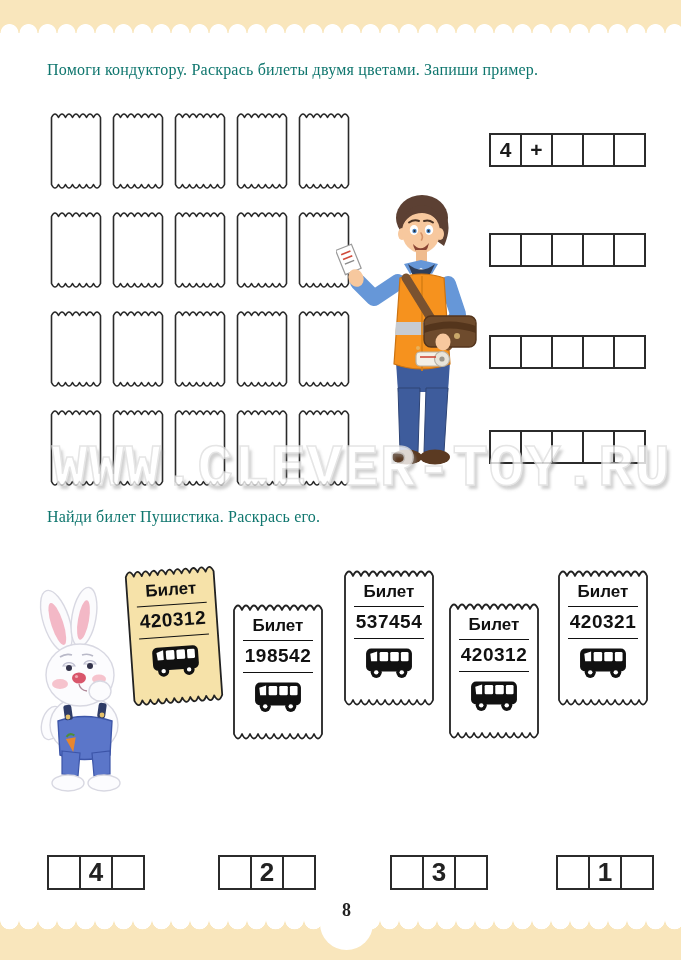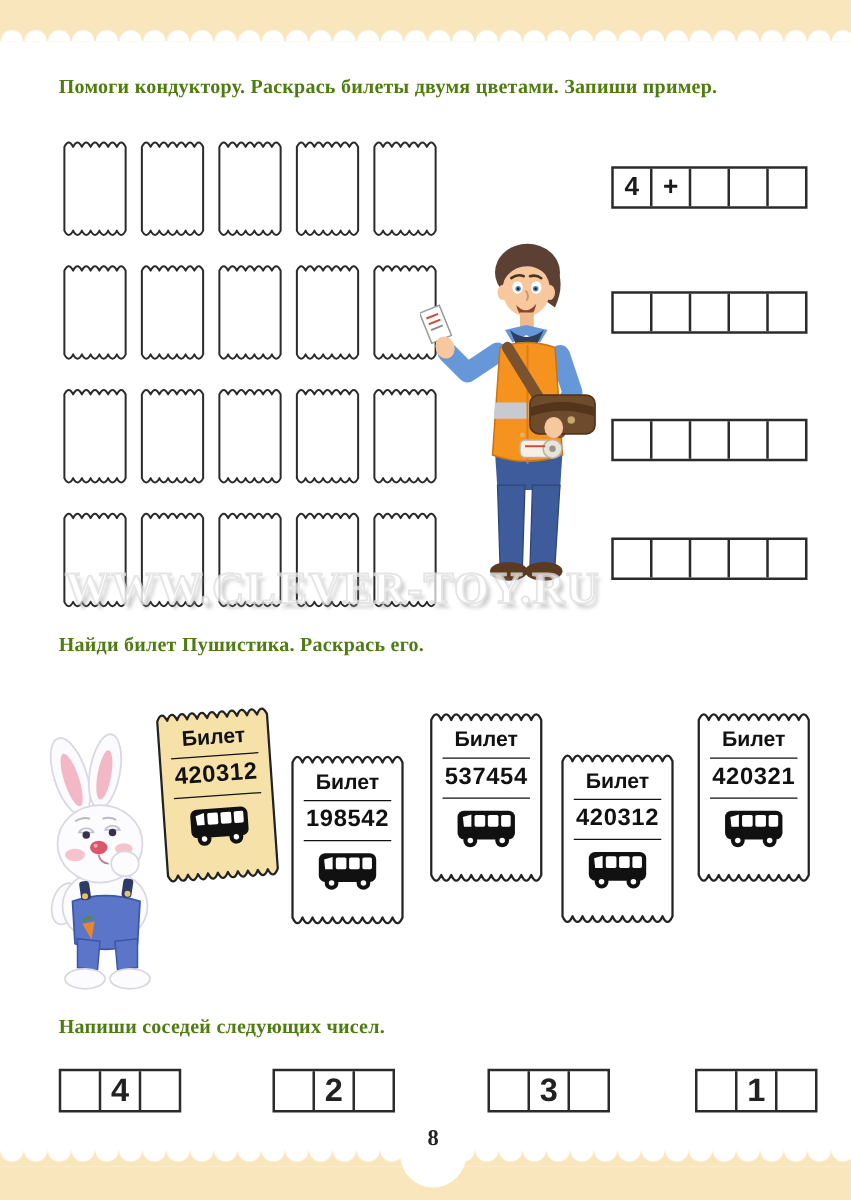--- a/index.html
+++ b/index.html
@@ -16,36 +16,36 @@
      background-color:#F9E6BC;
      background-image:radial-gradient(circle 9.5px at 9.5px 0px,#fff 9px,rgba(255,255,255,0) 9.6px);
      background-size:19px 13px;background-repeat:repeat-x;}
   .page-num-notch{position:absolute;left:320px;top:897px;width:53px;height:53px;border-radius:50%;
      background:#fff;z-index:3;}
   .page-number{position:absolute;left:0;right:0;top:3px;text-align:center;
      font-family:"Liberation Serif",serif;font-weight:bold;font-size:18px;color:#222;}
 
   
   .instruction{position:absolute;left:47px;font-family:"Liberation Serif",serif;
-     font-weight:bold;font-size:16px;color:#4d7c0f;letter-spacing:.2px;white-space:nowrap;}
+     font-weight:normal;font-size:16px;color:#0f766e;letter-spacing:.2px;white-space:nowrap;}
 
   
   .ticket-grid{position:absolute;left:50px;top:112px;display:grid;
      grid-template-columns:repeat(5,52px);column-gap:10px;row-gap:21px;z-index:1;}
   .blank-ticket{display:block;}
 
   
   .eq-strip{position:absolute;left:489px;display:flex;border:2px solid #2b2b2b;background:#fff;}
   .eq-cell{width:29px;height:30px;border-left:2px solid #2b2b2b;display:flex;
      align-items:center;justify-content:center;font-weight:bold;font-size:21px;color:#1b1b1b;}
   .eq-cell:first-child{border-left:none;}
 
   
   .watermark{position:absolute;left:52px;top:441px;width:580px;z-index:6;pointer-events:none;
-     font-family:Liberation Serif, serif;font-weight:bold;font-size:36px;line-height:58px;
+     font-family:Liberation Mono, monospace;font-weight:bold;font-size:59px;line-height:58px;
      letter-spacing:1px;color:#fff;opacity:.8;-webkit-text-stroke:1.5px #DFDFDF;
      text-shadow:3px 4px 3px rgba(150,150,150,.55);white-space:nowrap;}
 
   
   .big-ticket{position:absolute;width:92px;height:140px;z-index:1;}
   .big-ticket .ticket-bg{position:absolute;left:0;top:0;}
   .big-ticket .content{position:absolute;left:0;top:0;width:100%;height:100%;
      display:flex;flex-direction:column;align-items:center;padding-top:14px;box-sizing:border-box;}
   .ticket-label{font-weight:bold;font-size:17px;color:#111;}
   .ticket-rule{width:70px;border-top:1.7px solid #111;margin:4px 0 3px 0;}
@@ -353,21 +353,20 @@
       <div class="ticket-label">Билет</div>
       <div class="ticket-rule"></div>
       <div class="ticket-number">420321</div>
       <div class="ticket-rule"></div>
       <svg class="bus" width="52" height="34" viewBox="0 0 60 40">
           <use href="#busIcon"></use>
         </svg>
     </div>
   </div>
 
-  <div class="instruction" style="top:813px">Напиши соседей следующих чисел.</div>
 
   <div class="nb-strip" style="left:47px">
     <div class="nb-cell"></div>
     <div class="nb-cell">4</div>
     <div class="nb-cell"></div>
   </div>
   <div class="nb-strip" style="left:218px">
     <div class="nb-cell"></div>
     <div class="nb-cell">2</div>
     <div class="nb-cell"></div>

